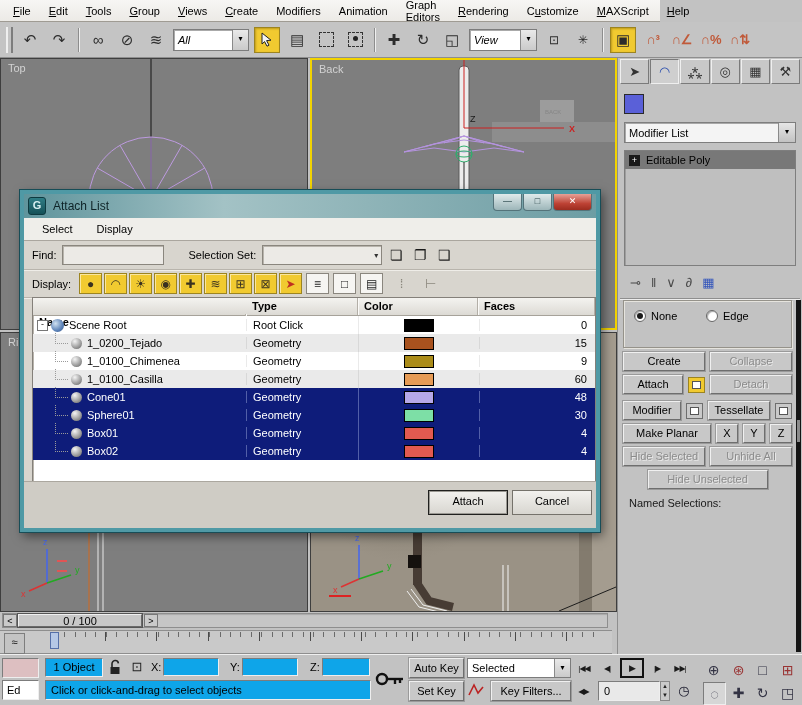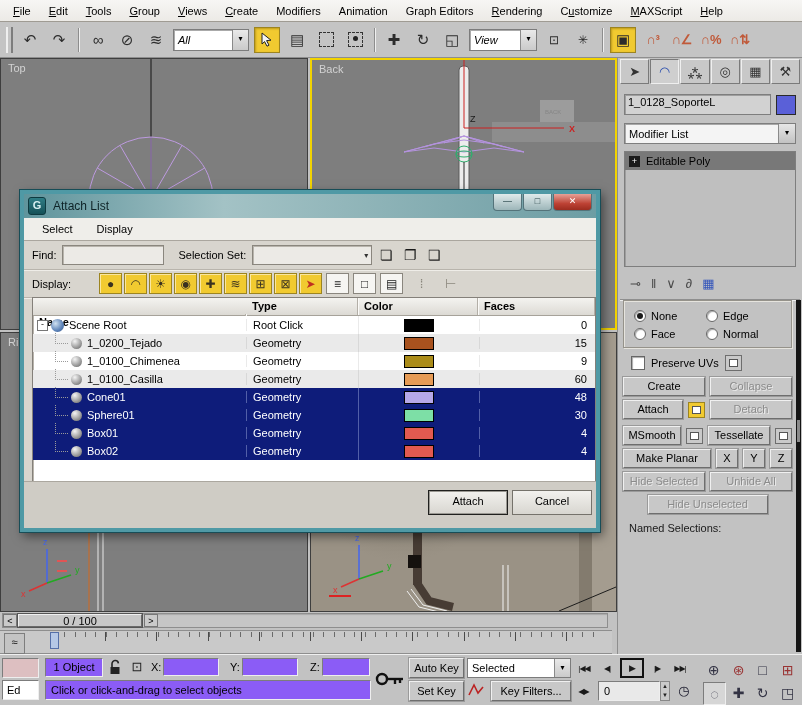--- a/index.html
+++ b/index.html
@@ -1,21 +1,21 @@
 <!DOCTYPE html>
 <html><head>
 <meta charset="utf-8">
 <style>
   html,body{margin:0;padding:0;}
   body{width:802px;height:705px;overflow:hidden;background:#c2c2c2;
        font-family:"Liberation Sans",sans-serif;font-size:11px;color:#000;}
   .app{position:relative;width:802px;height:705px;background:#c2c2c2;}
 
   
-  .menubar{position:absolute;left:0;top:0;width:802px;height:22px;
+  .menubar{position:absolute;left:0;top:0;width:660px;height:22px;
     background:linear-gradient(#f7f6f4,#eceae6);border-bottom:1px solid #9f9b93;
     display:flex;align-items:center;padding-left:4px;box-sizing:border-box;}
   .menu-item{padding:3px 9px;cursor:default;}
   .menu-item u{text-decoration:underline;}
 
   
   .tbar{position:absolute;left:0;top:22px;width:802px;height:36px;background:#c4c4c4;
     border-bottom:1px solid #8e8e8e;display:flex;align-items:center;gap:5px;
     padding-left:6px;box-sizing:border-box;}
   .tb-handle{width:3px;height:26px;border-left:2px solid #efefef;border-right:2px solid #7d7d7d;}
@@ -57,24 +57,24 @@
   .winbtns{margin-left:auto;display:flex;gap:1px;align-self:flex-start;margin-top:0;}
   .winbtn{width:27px;height:16px;font-size:9px;line-height:15px;text-align:center;color:#1c3a3e;
     background:linear-gradient(#dfeaeb,#9db6b9);border:1px solid #54737a;border-top:none;
     border-radius:0 0 4px 4px;}
   .winbtn.close{width:37px;background:linear-gradient(#e8a197,#bd4234 60%,#9c2c1f);color:#fff;}
   .dlg-menu{height:22px;background:#efeeea;border-bottom:1px solid #aaa69e;display:flex;
     align-items:center;padding-left:6px;}
   .dlg-menu .menu-item{padding:3px 12px;}
   .dlg-row{height:28px;display:flex;align-items:center;padding:0 8px;
     border-bottom:1px solid #b8b4ac;box-shadow:0 1px 0 #efede8;}
-  .dlg-row.disp{height:27px;gap:20px;}
+  .dlg-row.disp{height:27px;}
   .fld{background:#eceae6;border:1px solid #8a867e;box-shadow:inset 1px 1px 0 #b8b4ac;height:18px;}
   .find-input{width:100px;margin-left:6px;}
-  .selset-lbl{margin-left:14px;}
+  .selset-lbl{margin-left:24px;}
   .selset-drop{width:118px;margin-left:6px;display:flex;align-items:center;}
   .selset-drop .arr{margin-left:auto;font-size:8px;padding-right:3px;color:#333;}
   .page-ico{width:20px;height:19px;font-size:14px;color:#1a1a1a;text-align:center;line-height:19px;margin-left:4px;}
   .disp-btn{width:21px;height:19px;margin-right:2px;display:flex;align-items:center;justify-content:center;
     font-size:12px;color:#3a3220;}
   .disp-btn.yellow{background:#f1ca30;border:1px solid #9c8420;box-shadow:inset 1px 1px 0 rgba(255,255,255,.55);}
   .disp-btn.red{color:#c03020;}
   .disp-btn.white{background:#f6f5f2;border:1px solid #8a867e;color:#222;margin-left:2px;}
   .disp-btn.gray{border:none;color:#8c887e;margin-left:6px;font-size:13px;}
 
@@ -189,21 +189,21 @@
     background:repeating-linear-gradient(90deg,#6a6a6a 0 1px,transparent 1px 10.36px);}
   .ticks-big{position:absolute;left:54px;top:1px;width:516px;height:9px;
     background:repeating-linear-gradient(90deg,#4a4a4a 0 1px,transparent 1px 51.2px);}
   .tb-num{position:absolute;top:10px;transform:translateX(-50%);font-size:10px;color:#1a1a1a;}
   .tb-marker{position:absolute;left:50px;top:1px;width:9px;height:17px;background:#b5c8e6;
     border:1px solid #5570a8;box-sizing:border-box;}
 
   
   .statusbar{position:absolute;left:0;top:654px;width:802px;height:51px;background:#c2c2c2;
     border-top:1px solid #efefef;}
-  .sunk{background:#8b5cf6;border:1px solid;border-color:#7c7c7c #eee #eee #7c7c7c;box-sizing:border-box;}
+  .sunk{background:#0ea5e9;border:1px solid;border-color:#7c7c7c #eee #eee #7c7c7c;box-sizing:border-box;}
   .sb-swatch{position:absolute;left:2px;top:3px;width:37px;height:20px;background:#ddbfc1;}
   .sb-listener{position:absolute;left:2px;top:25px;width:37px;height:20px;background:#fff;
     padding:3px 0 0 4px;}
   .sb-count{position:absolute;left:45px;top:3px;width:58px;height:19px;text-align:center;padding-top:2px;}
   .sb-lock{position:absolute;left:108px;top:4px;width:16px;height:17px;}
   .sb-abs{position:absolute;left:128px;top:3px;width:18px;height:18px;text-align:center;
     font-size:13px;line-height:17px;color:#222;}
   .sb-axislbl{position:absolute;top:6px;}
   .sb-field{position:absolute;top:3px;height:18px;}
   .sb-key{position:absolute;left:374px;top:2px;width:32px;height:44px;display:flex;
@@ -639,21 +639,20 @@
           <span>◎</span>
         </div>
         <div class="cp-tab">
           <span>▦</span>
         </div>
         <div class="cp-tab">
           <span>⚒</span>
         </div>
       </div>
     <div class="cp-name-row">
-      <span class="cp-name">1_0128_SoporteL</span>
       <span class="cp-swatch" style="background: rgb(90, 96, 216);"></span>
     </div>
     <div class="cp-drop">
       <span class="lbl">Modifier List</span>
       <span class="arr">▾</span>
     </div>
     <div class="cp-stack">
 
     <div class="stack-row selected">
         <span class="stack-exp">+</span>
@@ -675,47 +674,32 @@
         <div class="radio-row">
           <span class="radio-cell">
               <span class="radio checked"></span>
               <span>None</span>
             </span>
           <span class="radio-cell">
               <span class="radio"></span>
               <span>Edge</span>
             </span>
         </div>
-        <div class="radio-row">
-          <span class="radio-cell">
-              <span class="radio"></span>
-              <span>Face</span>
-            </span>
-          <span class="radio-cell">
-              <span class="radio"></span>
-              <span>Normal</span>
-            </span>
-        </div>
-      </div>
-      <div class="chk-row">
-        <span class="chk"></span>
-        <span>Preserve UVs</span>
-        <span class="setbox"></span>
       </div>
       <div class="btnrow">
         <span class="cbtn half">Create</span>
         <span class="cbtn half disabled">Collapse</span>
       </div>
       <div class="btnrow">
         <span class="cbtn" style="width:58px">Attach</span>
         <span class="setbox on" style="margin-left:0"></span>
         <span class="cbtn half disabled">Detach</span>
       </div>
       <div class="btnrow" style="margin-top:7px">
-        <span class="cbtn" style="width:56px">MSmooth</span>
+        <span class="cbtn" style="width:56px">Modifier</span>
         <span class="setbox" style="margin-left:0"></span>
         <span class="cbtn" style="flex:1">Tessellate</span>
         <span class="setbox" style="margin-left:0"></span>
       </div>
       <div class="btnrow">
         <span class="cbtn" style="width:88px">Make Planar</span>
         <span class="cbtn xyz">X</span>
         <span class="cbtn xyz">Y</span>
         <span class="cbtn xyz">Z</span>
       </div>

